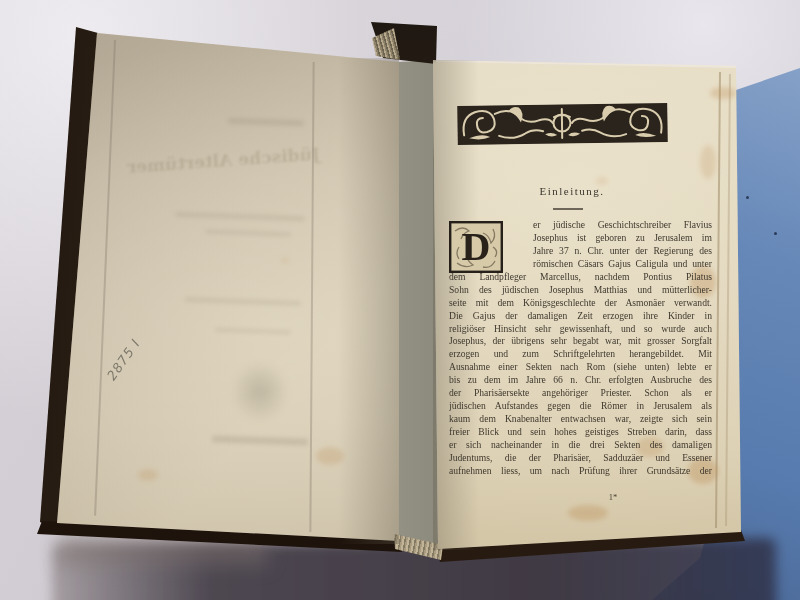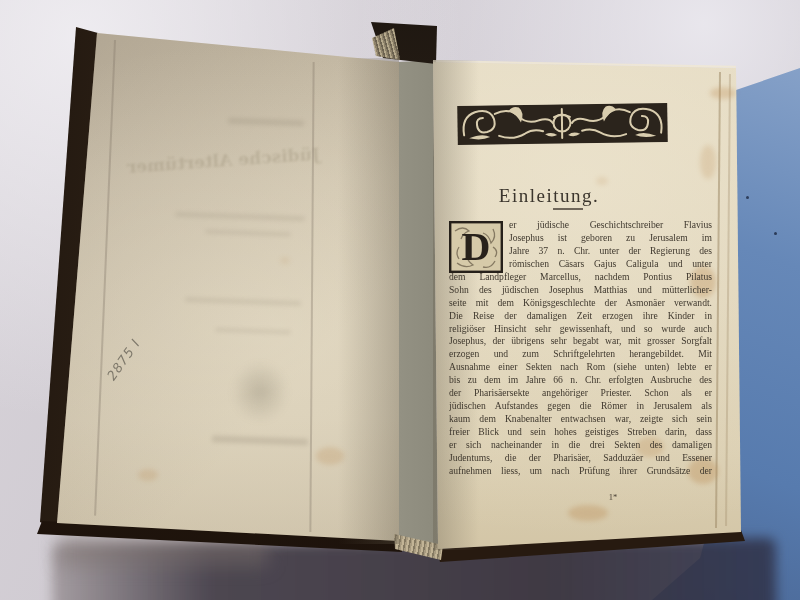--- a/index.html
+++ b/index.html
@@ -90,27 +90,27 @@
   .f7{left:596px;top:177px;width:12px;height:8px;opacity:.16;}
   .f8{left:316px;top:447px;width:28px;height:18px;opacity:.22;}
   .f9{left:138px;top:469px;width:20px;height:12px;opacity:.2;}
   .f10{left:280px;top:257px;width:10px;height:7px;opacity:.12;}
   .speck{position:absolute;width:3px;height:3px;border-radius:50%;}
   .sp1{left:746px;top:196px;background:#2e3e5c;}
   .sp2{left:774px;top:232px;background:#2b3b58;}
 
   
   .ornament{position:absolute;left:457px;top:104px;width:211px;height:40px;transform:rotate(-.8deg);}
-  .heading{position:absolute;left:415px;top:185px;width:268px;text-align:center;
-    font-size:19px;letter-spacing:1.5px;color:#3b352d;}
+  .heading{position:absolute;left:438px;top:185px;width:268px;text-align:center;
+    font-size:11px;letter-spacing:1.5px;color:#3b352d;}
   .heading-rule{position:absolute;left:553px;top:208px;width:30px;height:2px;background:rgba(70,62,52,.75);}
   .textblock{position:absolute;left:449px;top:219px;width:263px;color:#3f382e;}
   .bl{font-size:9.6px;line-height:12.95px;height:12.95px;text-align:justify;text-align-last:justify;
     white-space:nowrap;overflow:hidden;}
-  .bl.ind{padding-left:60px;}
+  .bl.ind{padding-left:60px;margin-left:24px;}
   .dropcap{position:absolute;left:449px;top:221px;width:54px;height:52px;}
   .dropcap .letter{position:absolute;inset:0;text-align:center;line-height:52px;
     font-size:40px;font-weight:700;color:#28221b;}
   .signature{position:absolute;left:598px;top:492px;width:30px;text-align:center;
     font-size:8.5px;color:#4a4236;}
 </style>
 </head>
 <body>
 
 <div class="scene">
@@ -208,21 +208,21 @@
   </div>
 
   <div class="textblock">
     <div class="bl ind">er jüdische Geschichtschreiber Flavius</div>
     <div class="bl ind">Josephus ist geboren zu Jerusalem im</div>
     <div class="bl ind">Jahre 37 n. Chr. unter der Regierung des</div>
     <div class="bl ind">römischen Cäsars Gajus Caligula und unter</div>
     <div class="bl">dem Landpfleger Marcellus, nachdem Pontius Pilatus</div>
     <div class="bl">Sohn des jüdischen Josephus Matthias und mütterlicher-</div>
     <div class="bl">seite mit dem Königsgeschlechte der Asmonäer verwandt.</div>
-    <div class="bl">Die Reise der damaligen Zeit erzogen ihre Kinder in</div>
+    <div class="bl">Die Gajus der damaligen Zeit erzogen ihre Kinder in</div>
     <div class="bl">religiöser Hinsicht sehr gewissenhaft, und so wurde auch</div>
     <div class="bl">Josephus, der übrigens sehr begabt war, mit grosser Sorgfalt</div>
     <div class="bl">erzogen und zum Schriftgelehrten herangebildet. Mit</div>
     <div class="bl">Ausnahme einer Sekten nach Rom (siehe unten) lebte er</div>
     <div class="bl">bis zu dem im Jahre 66 n. Chr. erfolgten Ausbruche des</div>
     <div class="bl">der Pharisäersekte angehöriger Priester. Schon als er</div>
     <div class="bl">jüdischen Aufstandes gegen die Römer in Jerusalem als</div>
     <div class="bl">kaum dem Knabenalter entwachsen war, zeigte sich sein</div>
     <div class="bl">freier Blick und sein hohes geistiges Streben darin, dass</div>
     <div class="bl">er sich nacheinander in die drei Sekten des damaligen</div>

